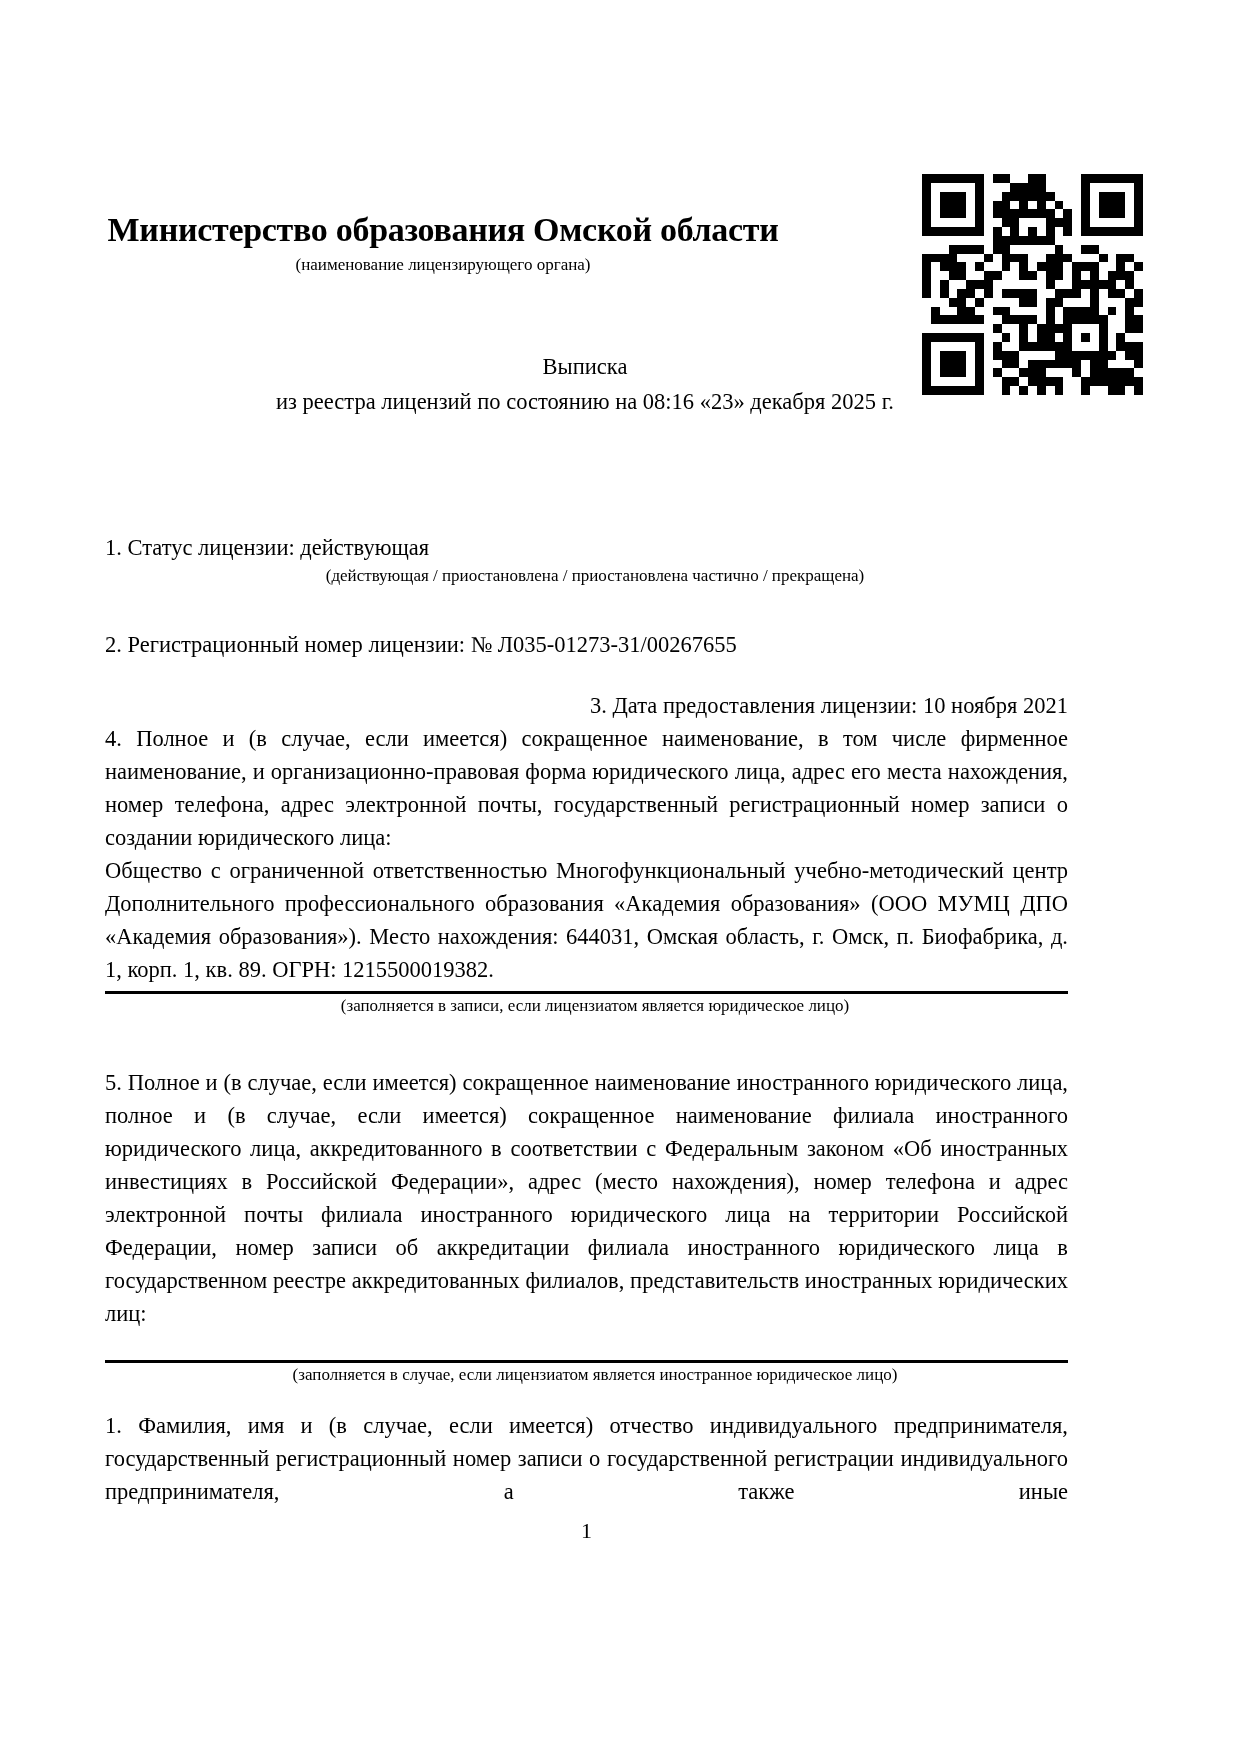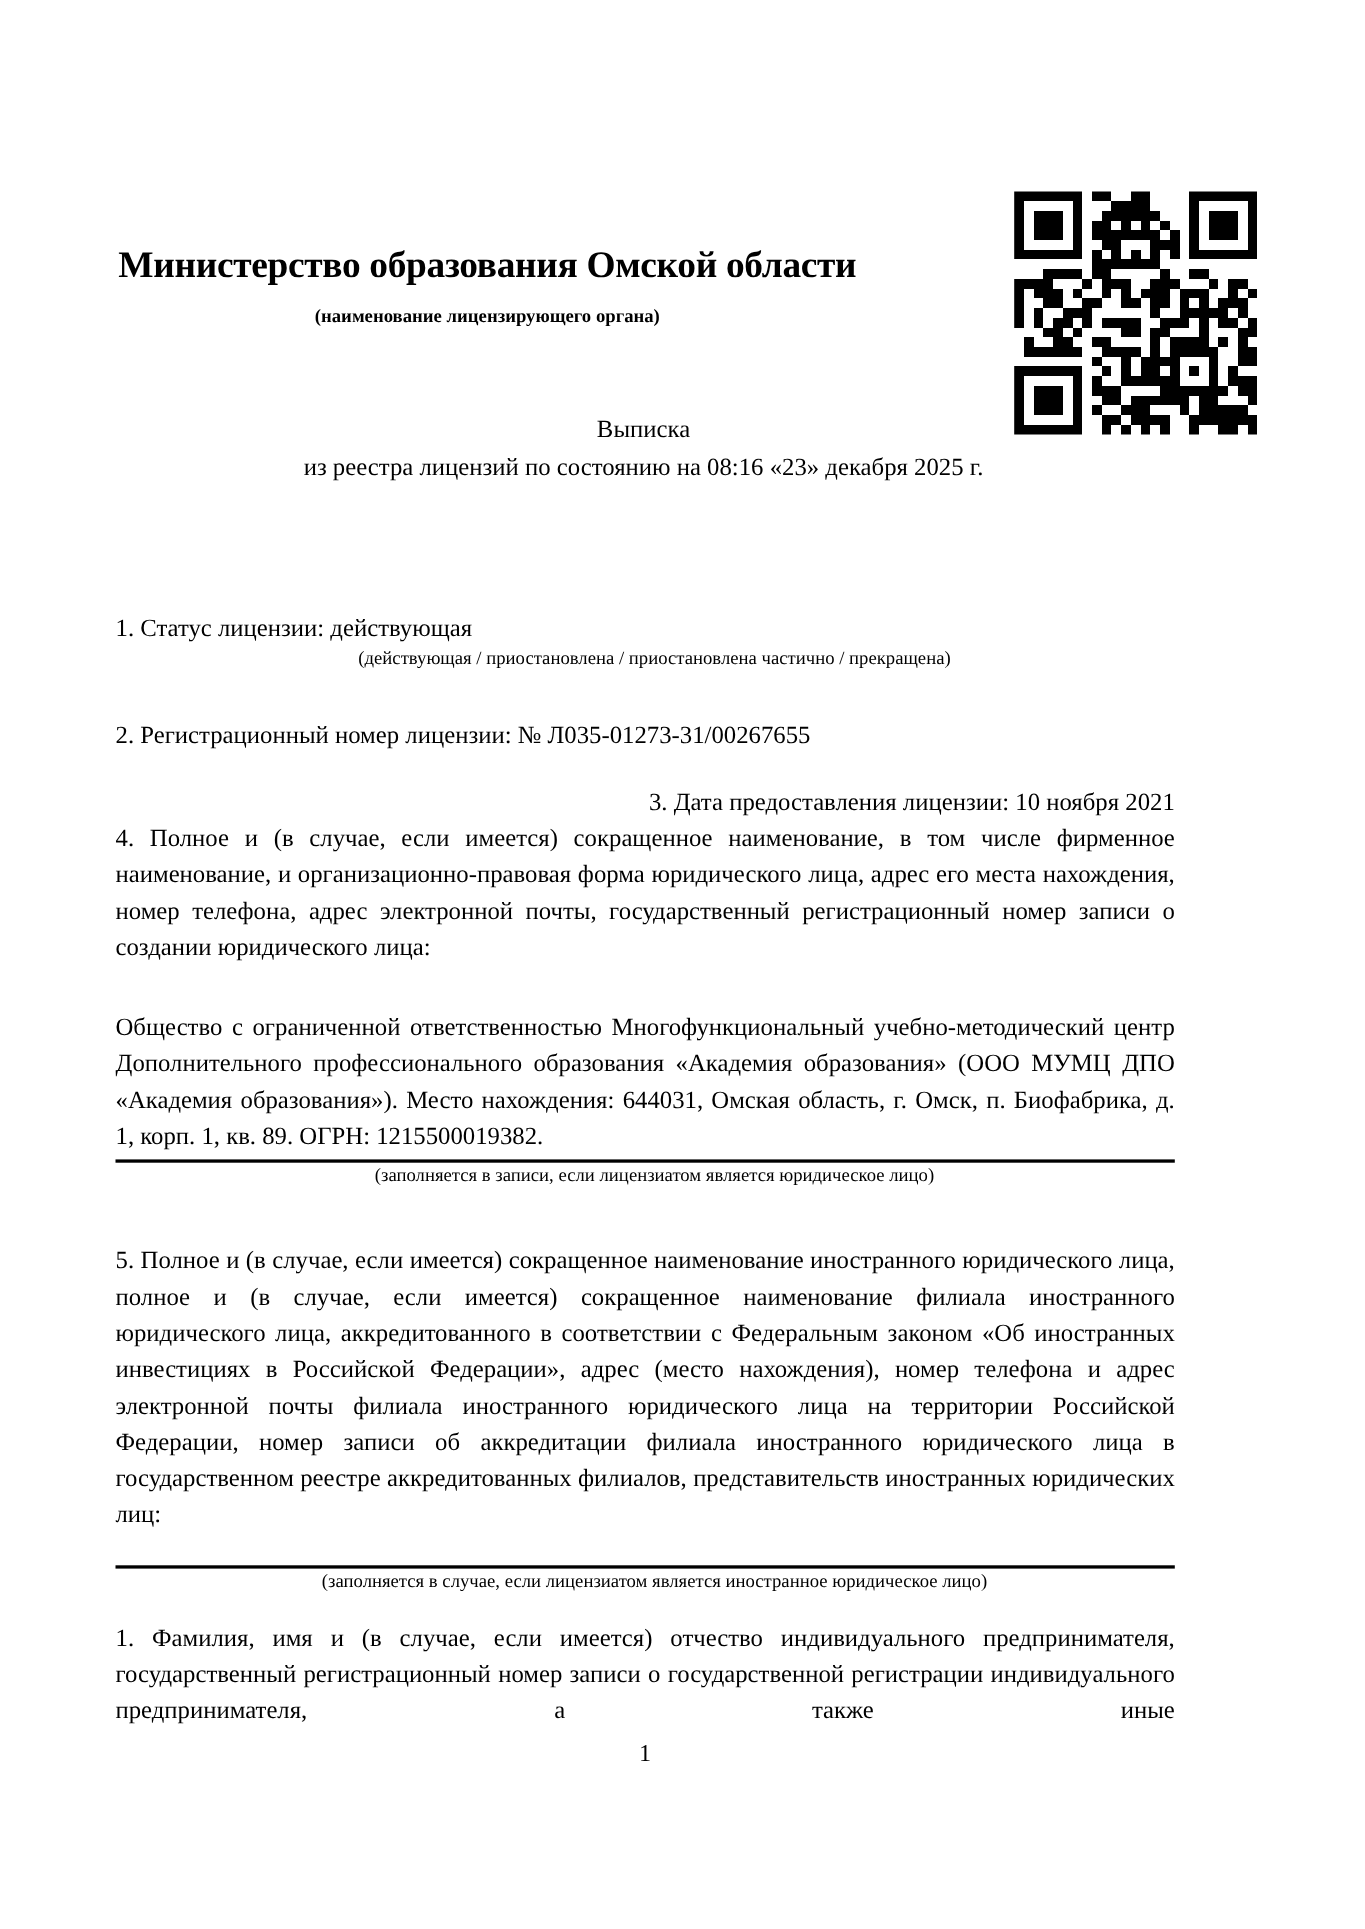--- a/index.html
+++ b/index.html
@@ -2,30 +2,30 @@
 <html lang="ru"><head>
 <meta charset="utf-8">
 <style>
   html,body{margin:0;padding:0;background:#ffffff;}
   .page{
     position:relative;
     width:1174px;height:1754px;
     background:#ffffff;color:#000000;
     font-family:"Liberation Serif","DejaVu Serif",serif;
     box-sizing:border-box;
-    padding:16px 106px 0 105px;
+    padding:4px 106px 0 105px;
     overflow:hidden;
   }
   .title-block{margin-top:205px;width:676px;text-align:center;}
   .ministry-title{font-size:34px;font-weight:bold;line-height:42px;letter-spacing:-0.3px;}
   .small-caption{font-size:17px;line-height:24px;text-align:center;}
-  .title-block .small-caption{margin-top:13px;font-weight:bold;}
+  .title-block .small-caption{margin-top:2px;}
   .qr-box{position:absolute;left:922px;top:174px;width:221px;height:221px;}
   .vypiska{margin-top:72px;width:960px;text-align:center;font-size:22.5px;line-height:35px;}
-  .body-text{font-size:22.5px;line-height:33px;margin-top:40px;}
+  .body-text{font-size:22.5px;line-height:33px;}
   .just{text-align:justify;text-justify:inter-word;}
   .just-last{text-align:justify;text-align-last:justify;text-justify:inter-word;}
   .item1{margin-top:112px;}
   .item2{margin-top:40px;}
   .item3{margin-top:28px;text-align:right;}
   .p4{margin-top:0;}
   .p5{margin-top:48px;}
   .p6{margin-top:22px;}
   .rule{height:3px;background:#000;margin-top:5px;}
   .rule-2{margin-top:30px;}

